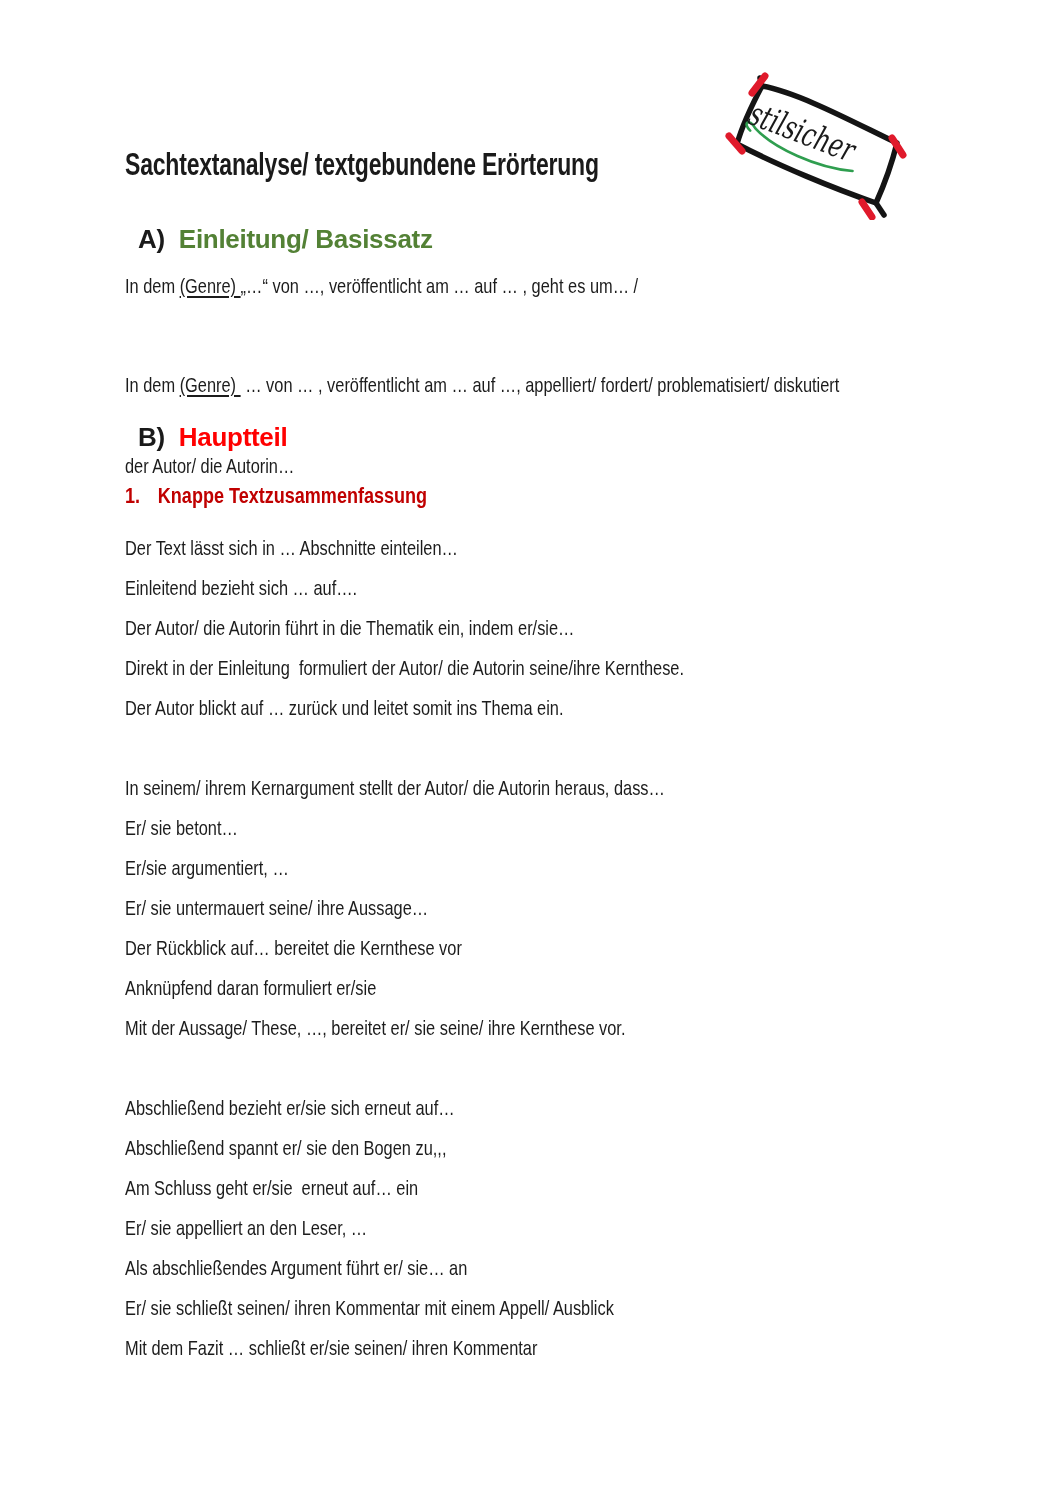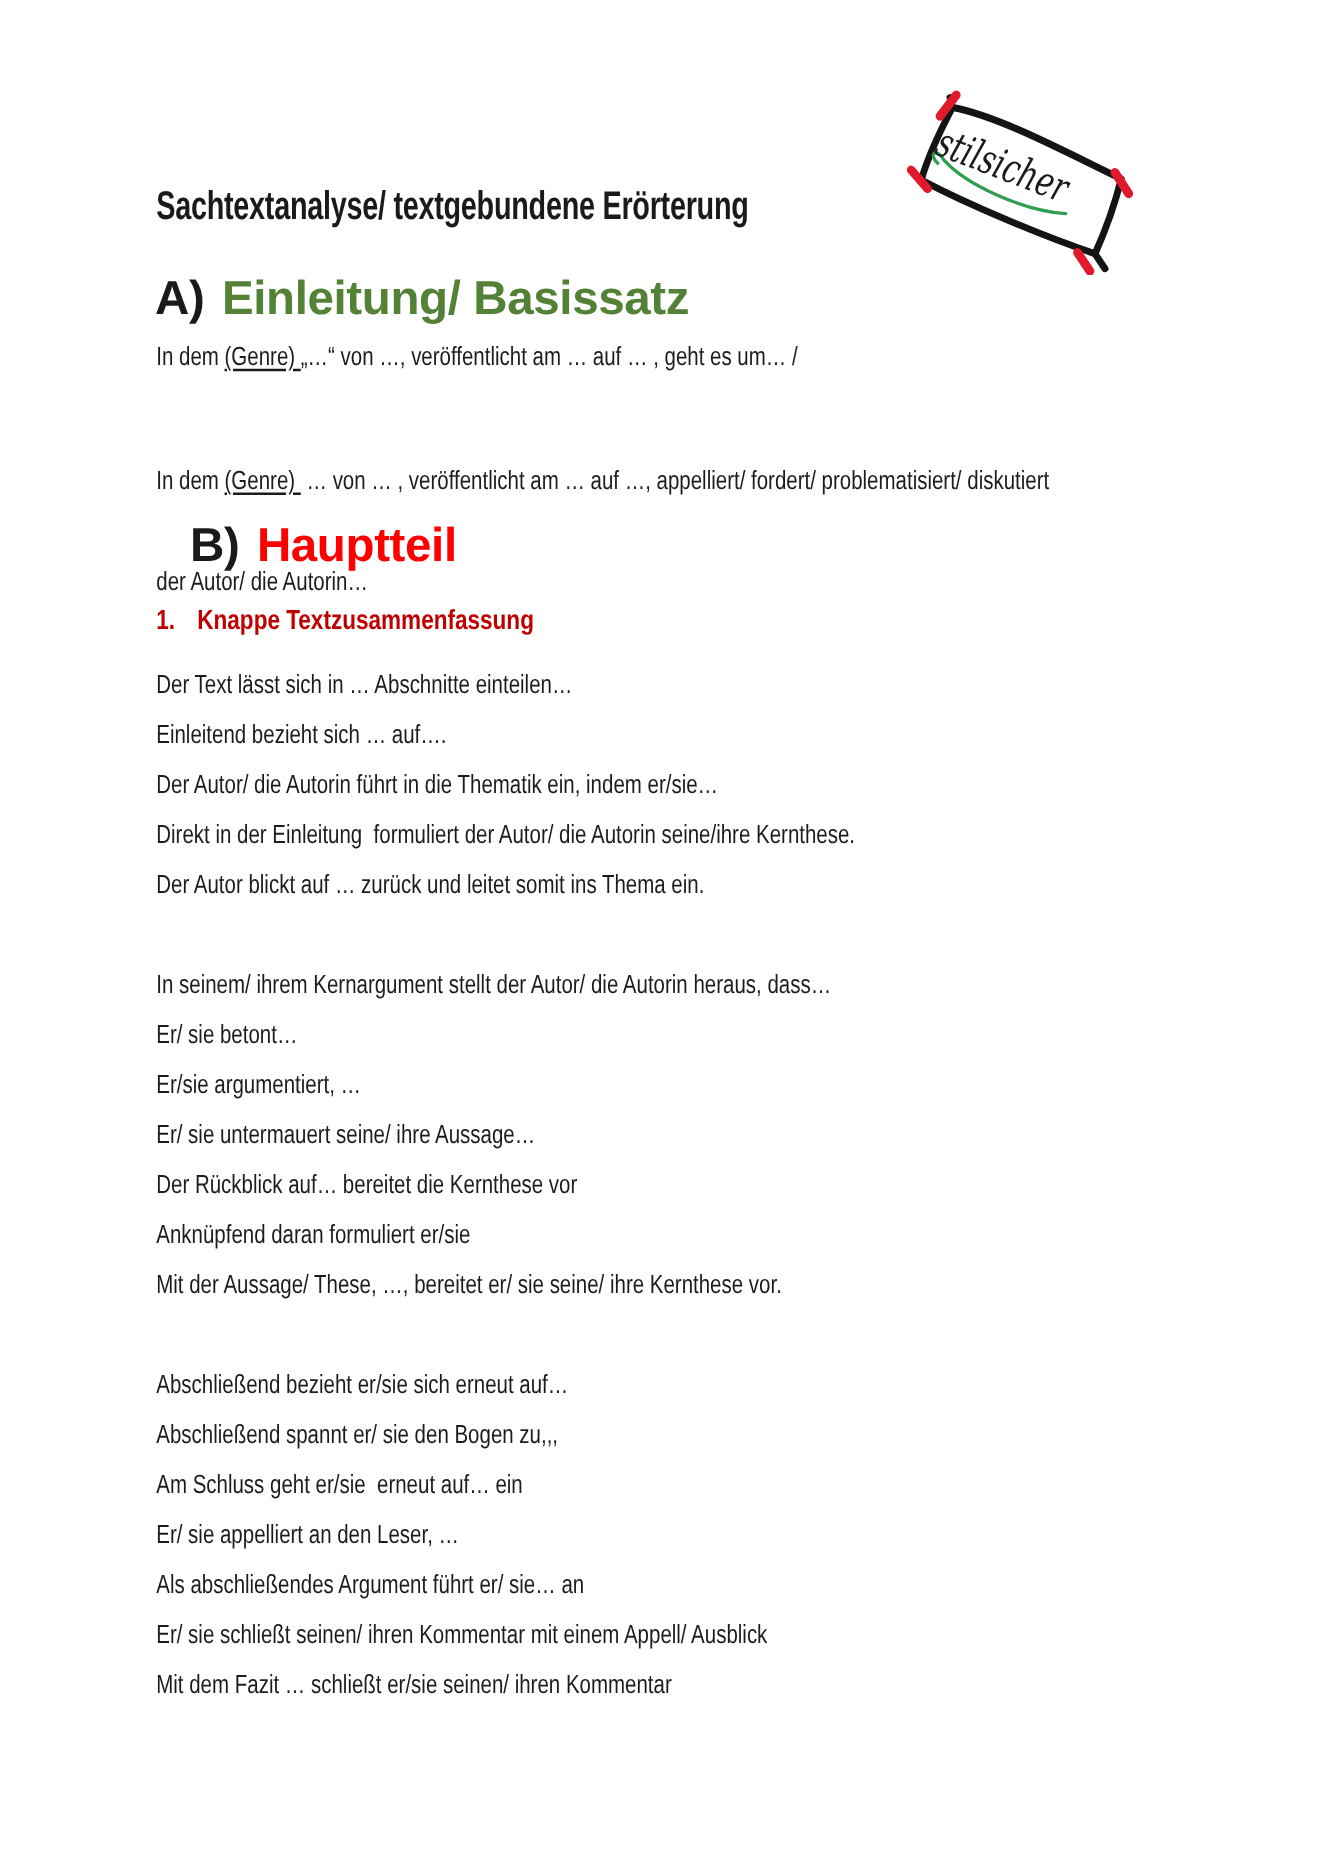--- a/index.html
+++ b/index.html
@@ -6,26 +6,26 @@
   body{width:1061px;height:1500px;position:relative;overflow:hidden;
        font-family:"Liberation Sans",sans-serif;color:#1c1c1c;}
   .page{position:absolute;inset:0;background:#ffffff;}
 
   .doc-title{position:absolute;left:125px;top:125px;font-size:32px;font-weight:bold;
              color:#1a1a1a;white-space:pre;transform:scaleX(0.72);transform-origin:0 0;
              letter-spacing:-0.3px;}
 
   .logo{position:absolute;left:715px;top:65px;width:200px;height:155px;}
 
-  .heading{position:absolute;left:124px;font-size:38px;font-weight:bold;line-height:34px;
+  .heading{position:absolute;left:138px;font-size:26px;font-weight:bold;line-height:34px;
            white-space:pre;letter-spacing:-0.3px;}
   .heading .hlabel{color:#1a1a1a;margin-right:14px;}
   .heading-a{top:222px;}
   .heading-a .htext{color:#538135;}
-  .heading-b{top:420px;margin-left:28px;}
+  .heading-b{top:420px;}
   .heading-b .htext{color:#FF0000;}
 
   .bodytext{font-size:21px;line-height:27px;color:#1c1c1c;white-space:pre;
             transform:scaleX(0.78);transform-origin:0 0;}
   .para{position:absolute;left:125px;width:1100px;}
   .para-1{top:272px;}
   .para-2{top:317px;}
   .genre{text-decoration:underline;text-underline-offset:3px;}
 
   .subheading{position:absolute;left:125px;top:483px;font-size:22px;font-weight:bold;

